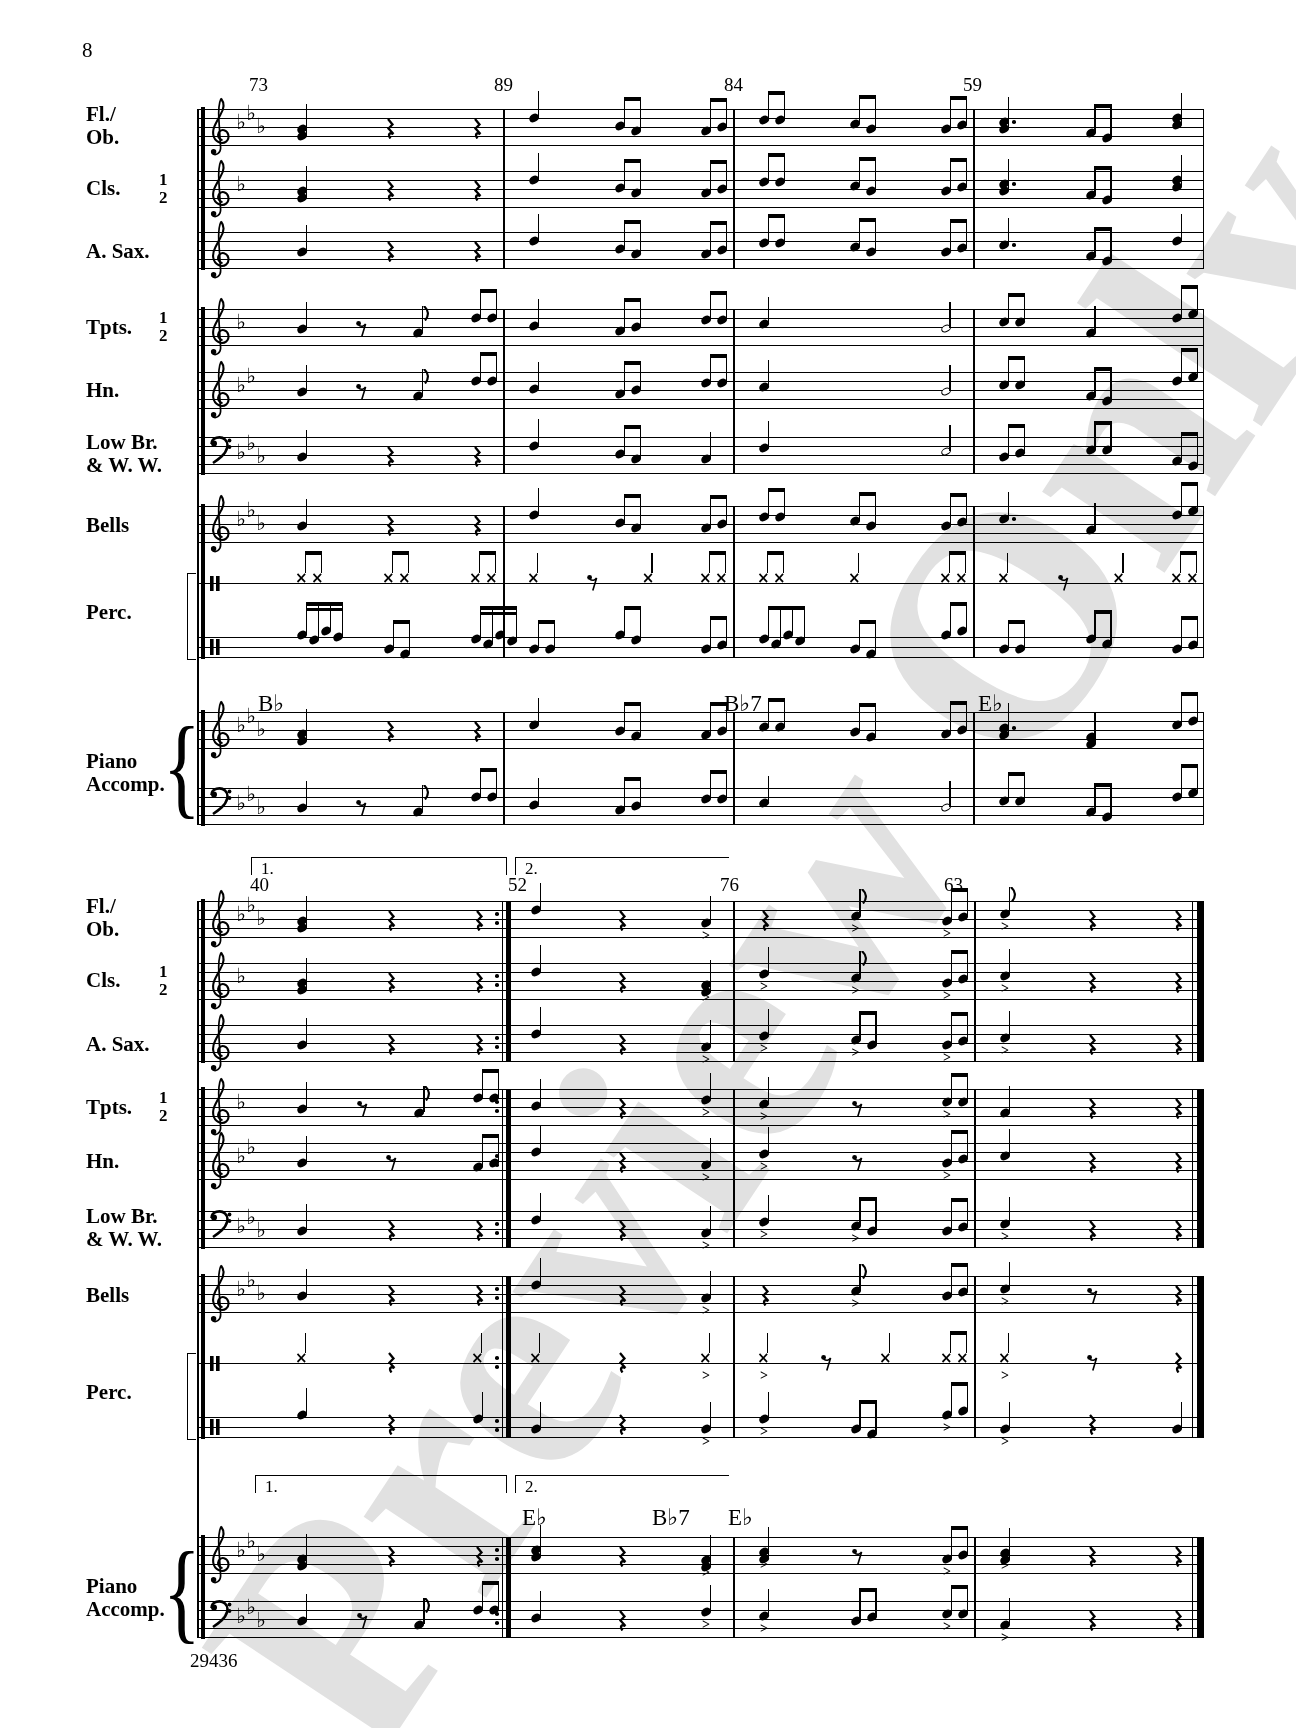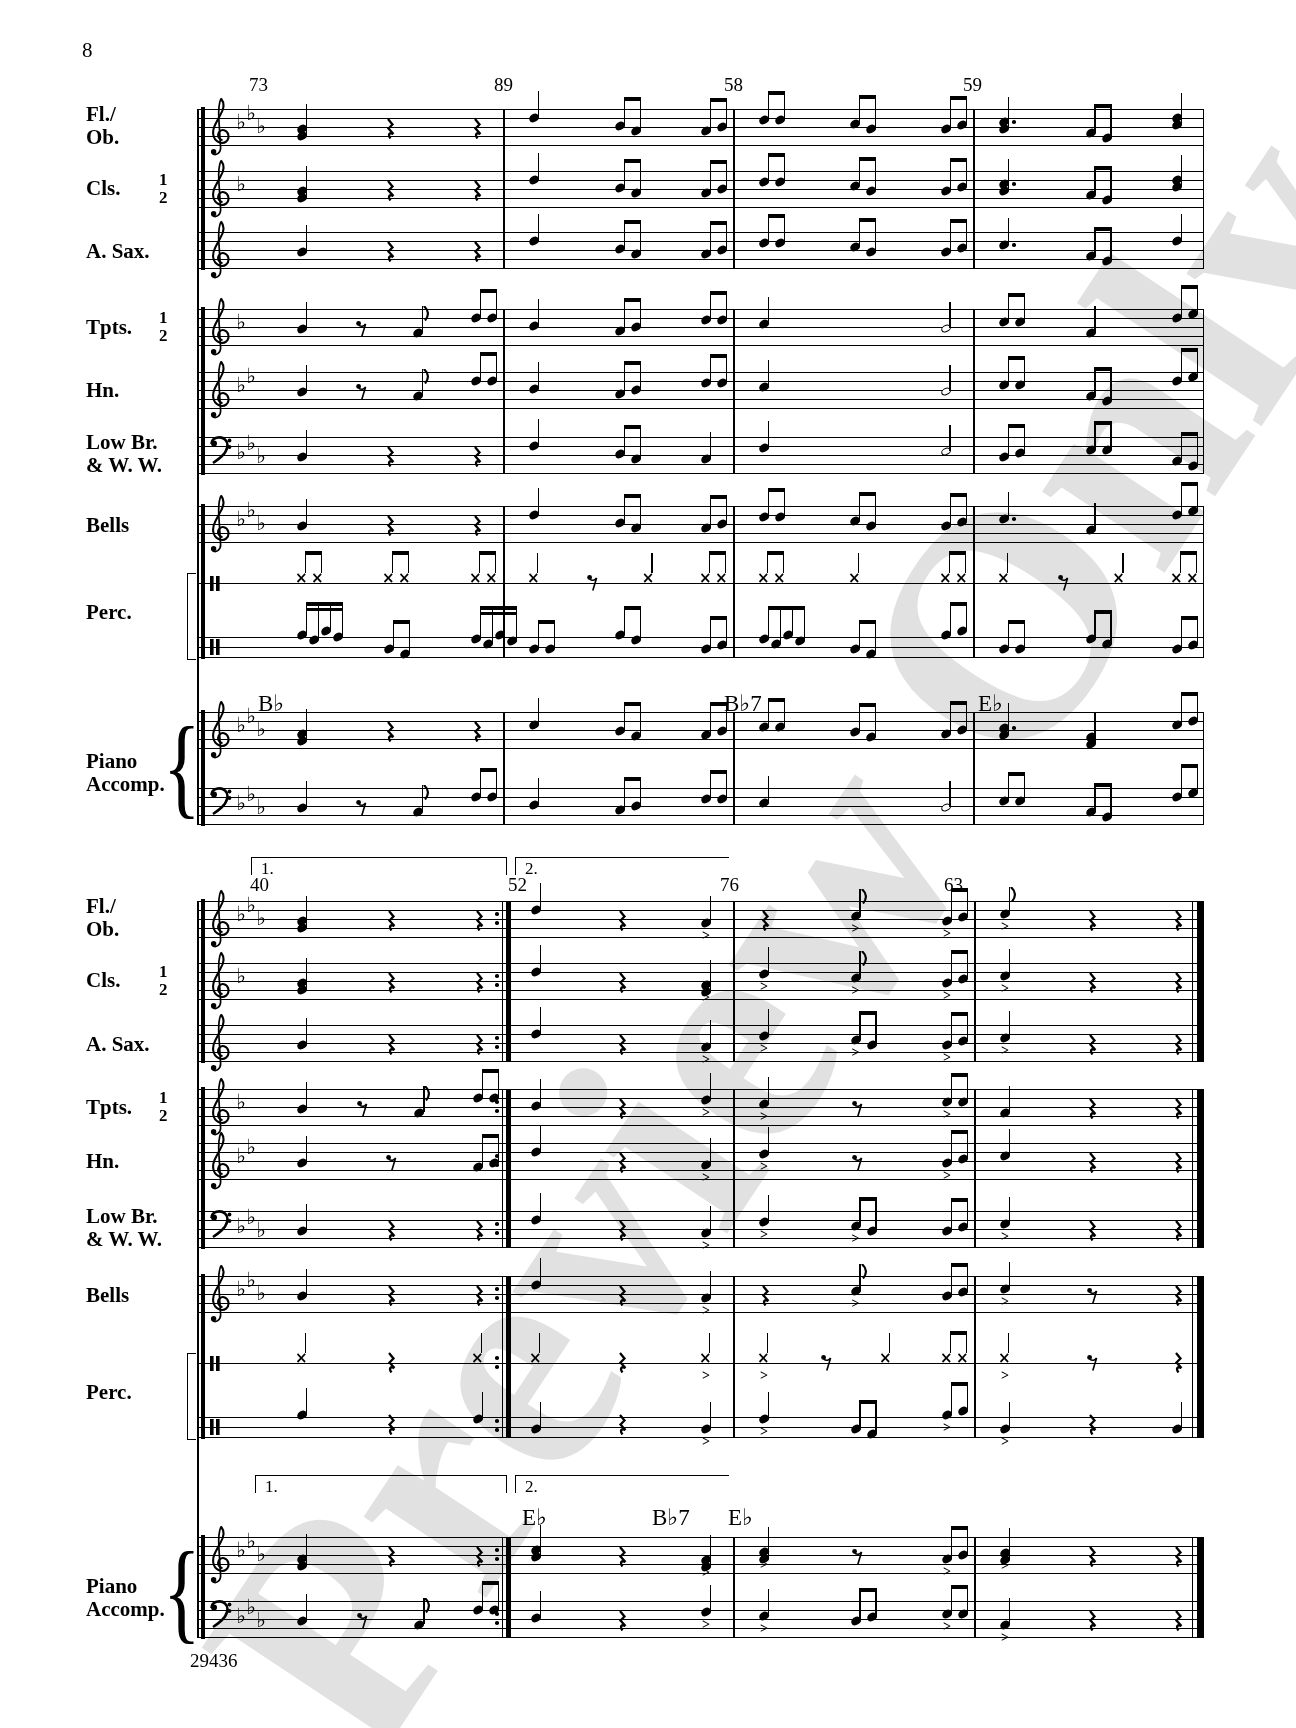--- a/index.html
+++ b/index.html
@@ -205,21 +205,21 @@
       <div class="vline" style="left: 973px; top: 109px; height: 159px; width: 1.5px;"></div>
       <div class="vline" style="left: 973px; top: 309px; height: 164px; width: 1.5px;"></div>
       <div class="vline" style="left: 973px; top: 506px; height: 151px; width: 1.5px;"></div>
       <div class="vline" style="left: 973px; top: 712px; height: 112px; width: 1.5px;"></div>
       <div class="vline" style="left: 1202.5px; top: 109px; height: 159px; width: 1.7px;"></div>
       <div class="vline" style="left: 1202.5px; top: 309px; height: 164px; width: 1.7px;"></div>
       <div class="vline" style="left: 1202.5px; top: 506px; height: 151px; width: 1.7px;"></div>
       <div class="vline" style="left: 1202.5px; top: 712px; height: 112px; width: 1.7px;"></div>
       <div class="mnum" style="left: 249px; top: 74px;">73</div>
       <div class="mnum" style="left: 494px; top: 74px;">89</div>
-      <div class="mnum" style="left: 724px; top: 74px;">58</div>
+      <div class="mnum" style="left: 724px; top: 74px;">84</div>
       <div class="mnum" style="left: 963px; top: 74px;">59</div>
       <div class="chord" style="left: 258px; top: 690px;">B♭</div>
       <div class="chord" style="left: 724px; top: 690px;">B♭7</div>
       <div class="chord" style="left: 978px; top: 690px;">E♭</div>
       <div class="label" style="top: 103px;">
         <div>Fl./</div>
         <div>Ob.</div>
       </div>
       <div class="label" style="top: 177px;">
         <div>Cls.</div>

